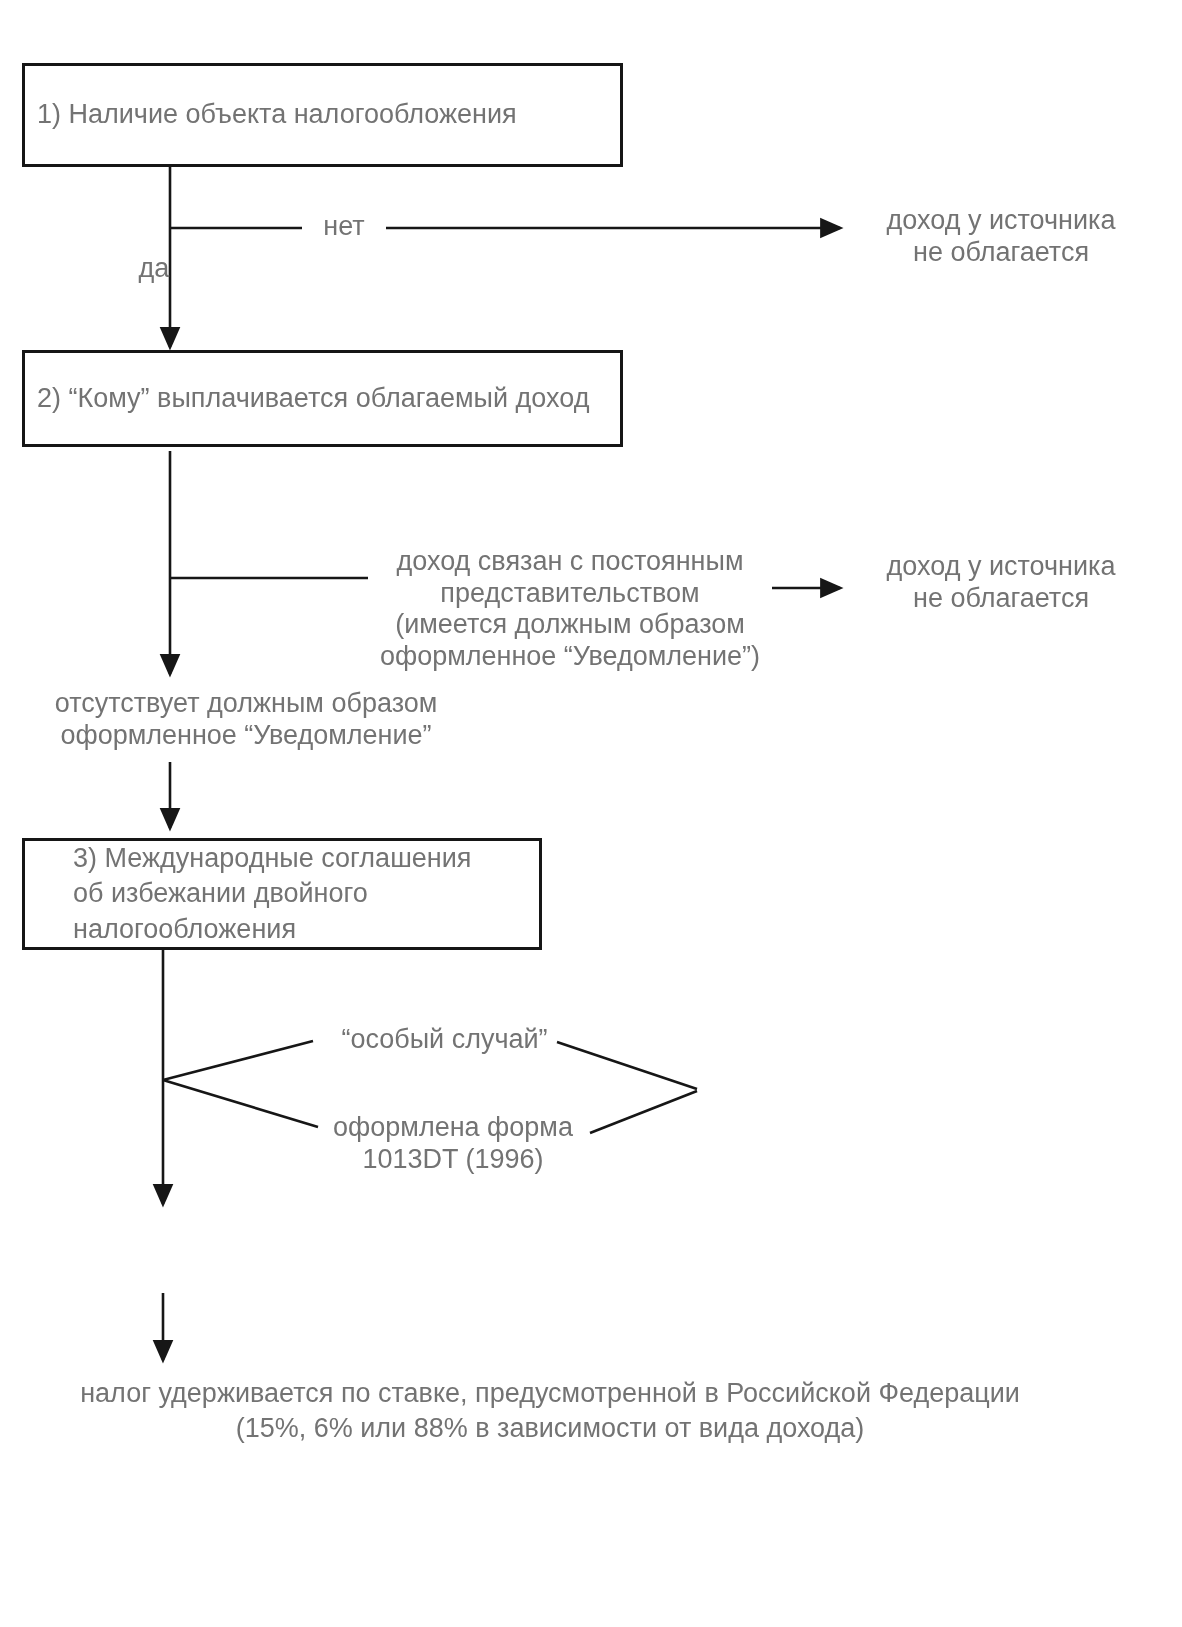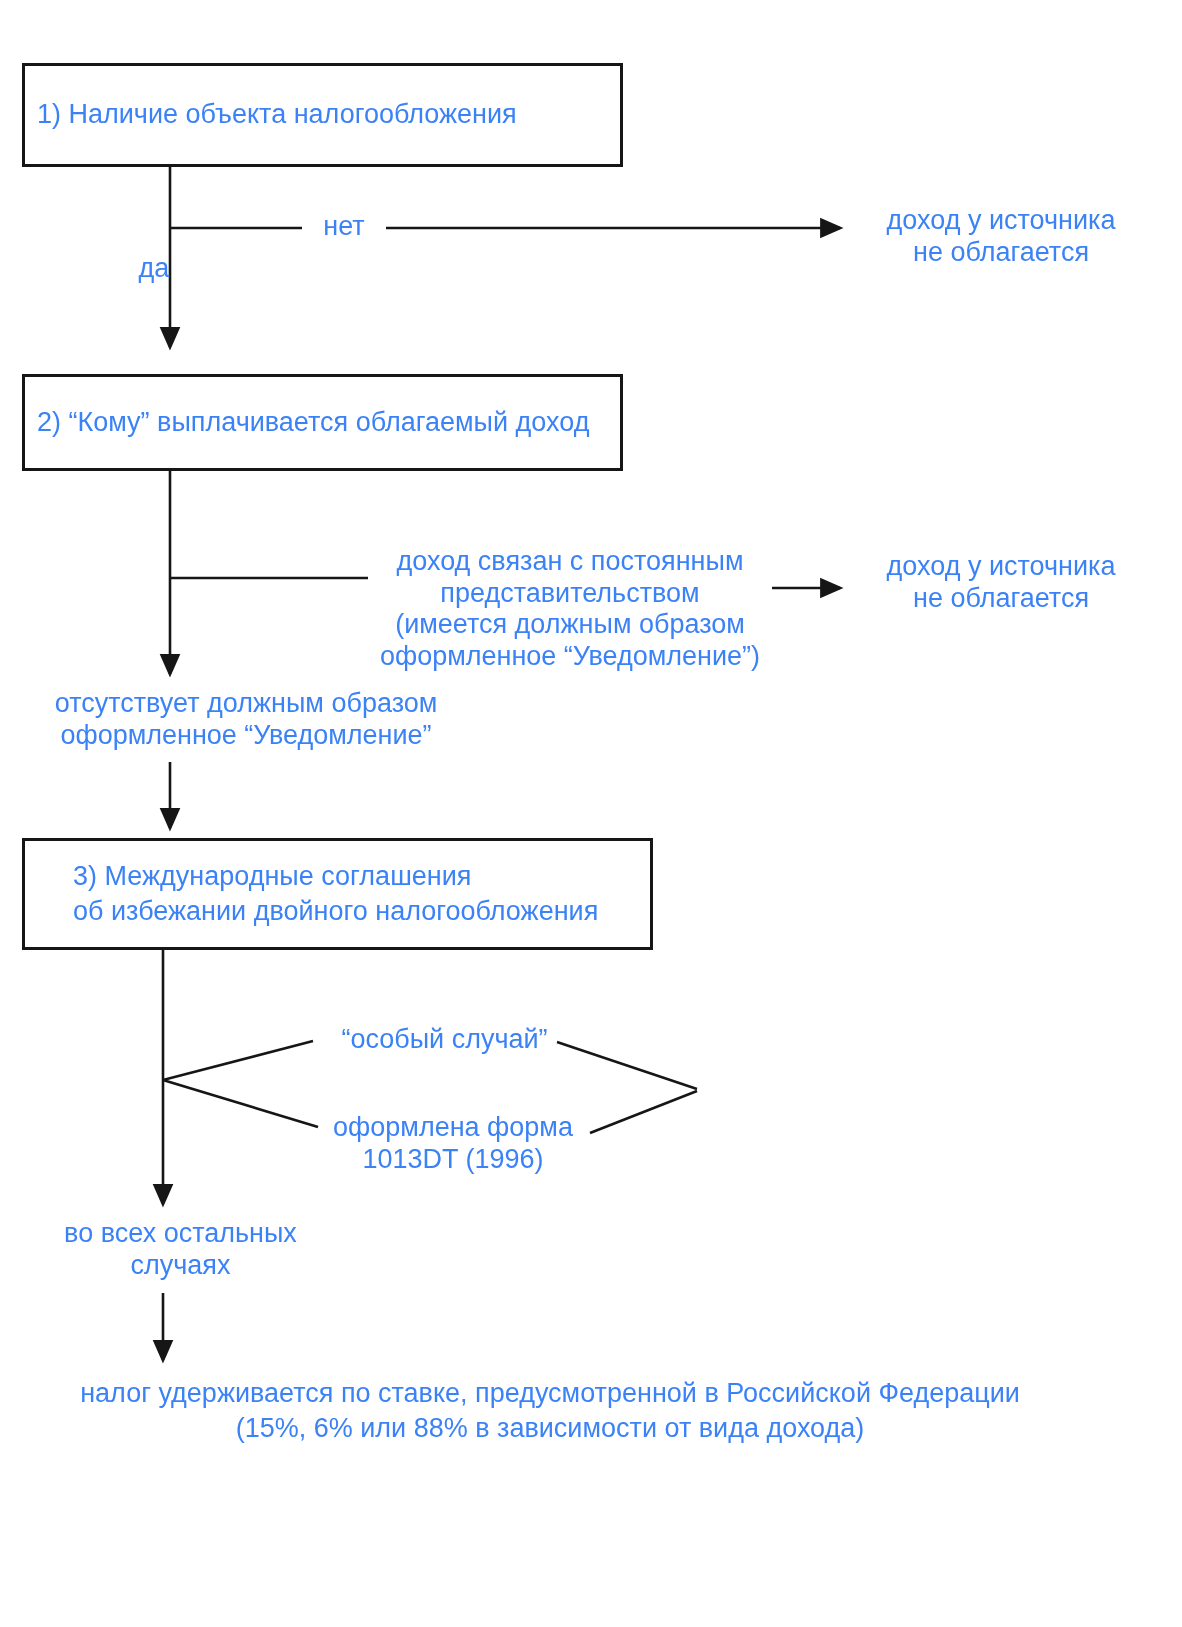--- a/index.html
+++ b/index.html
@@ -2,40 +2,40 @@
 <html><head>
 <meta charset="utf-8">
 <style>
   * { margin:0; padding:0; box-sizing:border-box; }
   html,body { background:#ffffff; }
   .page {
     position:relative;
     width:1182px; height:1627px;
     background:#ffffff;
     font-family:"Liberation Sans", sans-serif;
-    color:#3b82f6;
+    color:#737373;
     font-size:27px;
     line-height:1.2;
     overflow:hidden;
   }
   .overlay { position:absolute; left:0; top:0; width:1182px; height:1627px; }
   .box {
     position:absolute;
     border:3px solid #161616;
     background:#ffffff;
     display:flex; align-items:center;
     padding:8px 12px;
   }
   .box span { white-space:pre-line; line-height:1.3; }
   .txt { position:absolute; white-space:pre-line; }
   .center { text-align:center; }
   .masked { background:#ffffff; padding:0 6px; }
   #box1 { left:22px; top:63px;  width:601px; height:104px; }
-  #box2 { left:22px; top:374px; width:601px; height:97px;  }
-  #box3 { left:22px; top:838px; width:631px; height:112px;padding-left:48px; }
+  #box2 { left:22px; top:350px; width:601px; height:97px;  }
+  #box3 { left:22px; top:838px; width:520px; height:112px;padding-left:48px; }
   #lbl-net   { left:302px; top:210px; width:84px;  }
   #lbl-da    { left:124px; top:252px; width:60px;  }
   #outcome1  { left:868px; top:204px; width:266px; }
   #cond2     { left:368px; top:506px; width:404px; line-height:1.17;margin-top:40px; }
   #outcome2  { left:868px; top:550px; width:266px; }
   #else2     { left:28px;  top:688px; width:436px; line-height:1.17; }
   #case1     { left:322px; top:1023px; width:245px; }
   #case2     { left:328px; top:1112px; width:250px; line-height:1.17; }
   #outcome3  { left:700px; top:1048px; width:445px; line-height:1.17; }
   #else3     { left:48px;  top:1218px; width:265px; line-height:1.17; }
@@ -107,19 +107,17 @@
     <span>3) Международные соглашения
 об избежании двойного налогообложения</span>
   </div>
 
   <div class="txt center" id="case1">“особый случай”</div>
 
   <div class="txt center" id="case2">оформлена форма
 1013DT (1996)</div>
 
 
-  <div class="txt center" id="else3">во всех остальных
-случаях</div>
 
   <div class="txt center" id="final">налог удерживается по ставке, предусмотренной в Российской Федерации
 (15%, 6% или 88% в зависимости от вида дохода)</div>
 
 </div>
 
 </body></html>

